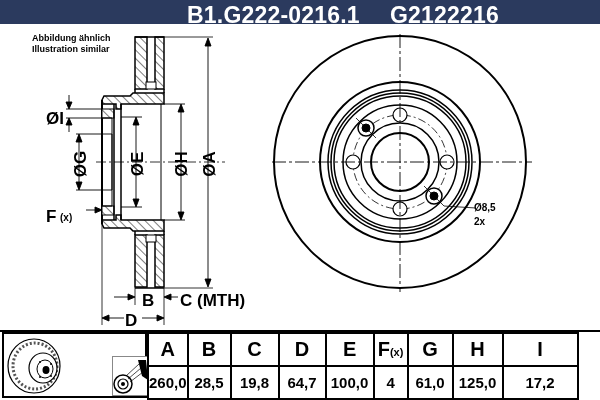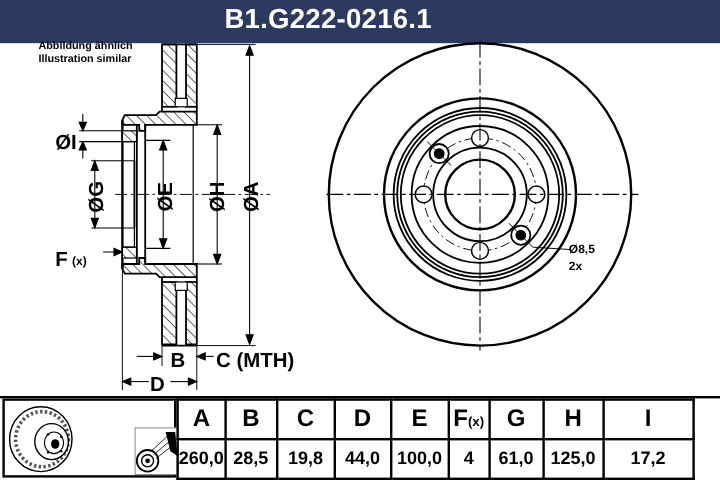--- a/index.html
+++ b/index.html
@@ -1,34 +1,35 @@
 <!DOCTYPE html>
 <html><head>
 <meta charset="utf-8">
 <style>
   html, body { margin:0; padding:0; }
   body { width:600px; height:400px; position:relative; overflow:hidden; background:#ffffff; font-family:"Liberation Sans", sans-serif; }
-  .header { position:absolute; left:0; top:0; width:600px; height:36px; background:#2b3a5e; color:#ffffff; }
+  .header { position:absolute; left:0; top:0; width:600px; height:24px; background:#2b3a5e; color:#ffffff; }
   .header .pn { position:absolute; top:2px; font-size:23px; font-weight:bold; letter-spacing:0.2px; }
   .note { position:absolute; left:4px; top:33px; font-size:9px; font-weight:bold; line-height:11px; color:#000;margin-left:28px; }
   svg.drawing { position:absolute; left:0; top:32px; }
   .lbl { font-family:"Liberation Sans", sans-serif; font-weight:bold; fill:#000; }
   .table { position:absolute; left:0; top:330px; width:600px; height:70px; border-top:2px solid #000; }
   .tbl-img { position:absolute; left:2px; top:332px; width:145px; height:66px; border:2px solid #000; box-sizing:border-box; background:#fff; }
   table.spec { position:absolute; left:147px; top:332px; border-collapse:collapse; height:66px; }
   table.spec td { border:2px solid #000; text-align:center; font-weight:bold; padding:0; color:#000; }
   table.spec tr.hdr td { height:31px; font-size:20px; }
   table.spec tr.val td { height:31px; font-size:15px;text-align:center; }
   .fsub { font-size:11px; }
 </style>
 </head>
 <body>
 
 <div class="header">
   <span class="pn" style="left:187px;">B1.G222-0216.1</span>
+  <span class="pn" style="left:390px;">G2122216</span>
 </div>
 
 <div class="note">
   <div>Abbildung ähnlich</div>
   <div>Illustration similar</div>
 </div>
 
 <svg class="drawing" width="600" height="298" viewBox="0 32 600 298">
   <defs>
     <pattern id="hatch" patternUnits="userSpaceOnUse" width="6" height="6" patternTransform="rotate(-45)">
@@ -189,21 +190,21 @@
     <td style="width:46px;">E</td>
     <td style="width:32px;"><span>F</span><span class="fsub">(x)</span></td>
     <td style="width:43px;">G</td>
     <td style="width:48px;">H</td>
     <td style="width:73px;">I</td>
   </tr>
   <tr class="val">
     <td>260,0</td>
     <td>28,5</td>
     <td>19,8</td>
-    <td>44,0</td>
+    <td>64,7</td>
     <td>100,0</td>
     <td>4</td>
     <td>61,0</td>
     <td>125,0</td>
     <td>17,2</td>
   </tr>
 </tbody>
   </table>
 
 </body></html>

